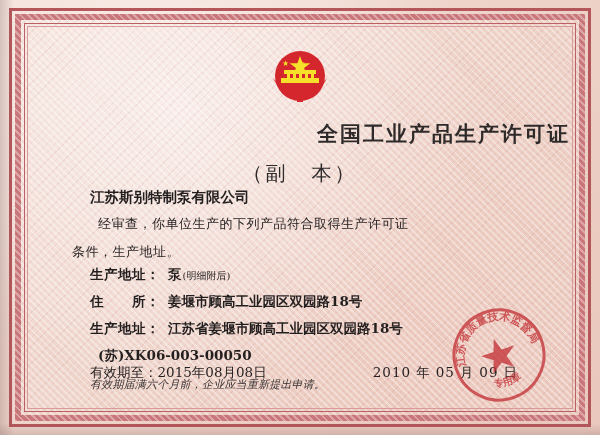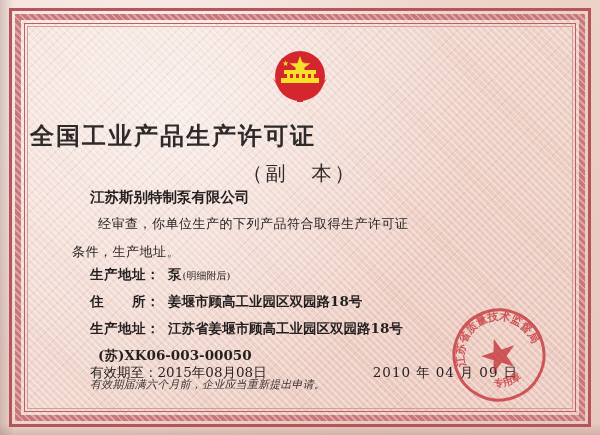--- a/index.html
+++ b/index.html
@@ -74,25 +74,25 @@
     left: 50%;
     transform: translateX(-50%);
     top: 18px;
     width: 66px;
     height: 62px;
   }
 
   .title {
     position: absolute;
     top: 90px;
-    left: 0;
+    left: 11px;
     right: 0;
-    text-align: left;
-    font-family: "DejaVu Serif", "Liberation Serif", serif;
-    font-size: 24px;
+    text-align: right;
+    font-family: "DejaVu Serif", "Liberation Serif", serif;
+    font-size: 21px;
     font-weight: bold;
     letter-spacing: 2px;
     color: #2e2a2a;
     white-space: nowrap;
   }
   .subtitle {
     position: absolute;
     top: 130px;
     left: 0;
     right: 0;
@@ -271,21 +271,21 @@
       <div class="field-row">
         <span class="field-value">(苏)XK06-003-00050</span>
       </div>
     </div>
 
     <div class="date-row">
       <span class="valid-block">
         <span>有效期至：</span><span>2015年08月08日</span>
       </span>
       <span class="issue-block">
-        <span class="num">2010</span><span>年</span><span class="num">04</span><span>月</span><span class="num">09</span><span>日</span>
+        <span class="num">2010</span><span>年</span><span class="num">05</span><span>月</span><span class="num">09</span><span>日</span>
       </span>
     </div>
 
     <div class="footnote">有效期届满六个月前，企业应当重新提出申请。</div>
 
     <div class="seal">
       <svg viewBox="0 0 98 98" width="98" height="98">
         <circle cx="49" cy="49" r="45" fill="none" stroke="#c0272d" stroke-width="3"></circle>
         <polygon points="49,32 53.3,44.5 66.5,44.5 55.8,52.3 59.9,64.8 49,57.1 38.1,64.8 42.2,52.3 31.5,44.5 44.7,44.5" fill="#c0272d"></polygon>
         <path id="sealTopArc" d="M 14 49 A 35 35 0 0 1 84 49" fill="none"></path>

